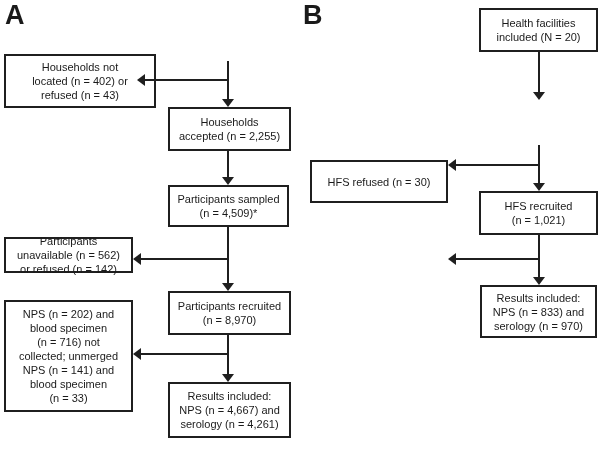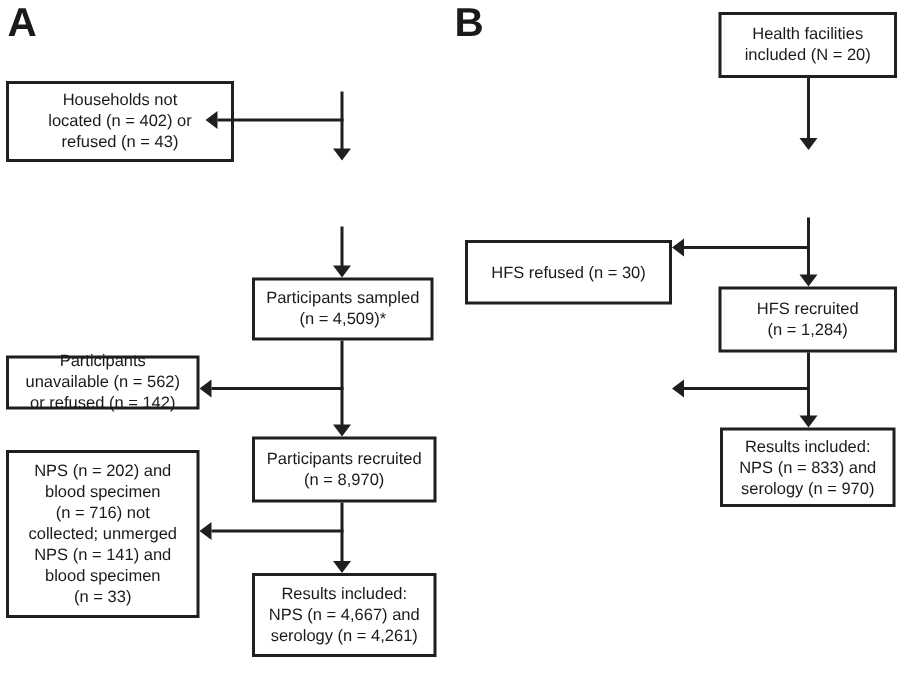--- a/index.html
+++ b/index.html
@@ -77,20 +77,22 @@
 
 <div class="figure">
 
   <div class="panel-label" style="left:5px;top:2px">A</div>
 
 
   <div class="box" style="left:4px;top:54px;width:152px;height:54px">Households not
 located (n = 402) or
 refused (n = 43)</div>
 
+  <div class="box" style="left:168px;top:107px;width:123px;height:44px">Households
+accepted (n = 2,255)</div>
 
   <div class="box" style="left:168px;top:185px;width:121px;height:42px">Participants sampled
 (n = 4,509)*</div>
 
   <div class="box" style="left:4px;top:237px;width:129px;height:36px">Participants
 unavailable (n = 562)
 or refused (n = 142)</div>
 
   <div class="box" style="left:168px;top:291px;width:123px;height:44px">Participants recruited
 (n = 8,970)</div>
@@ -127,21 +129,21 @@
 
   <div class="panel-label" style="left:303px;top:2px">B</div>
 
   <div class="box" style="left:479px;top:8px;width:119px;height:44px">Health facilities
 included (N = 20)</div>
 
 
   <div class="box" style="left:310px;top:160px;width:138px;height:43px">HFS refused (n = 30)</div>
 
   <div class="box" style="left:479px;top:191px;width:119px;height:44px">HFS recruited
-(n = 1,284)</div>
+(n = 1,021)</div>
 
 
   <div class="box" style="left:480px;top:285px;width:117px;height:53px">Results included:
 NPS (n = 833) and
 serology (n = 970)</div>
 
   <div class="vline" style="left:538px;top:52px;height:42px"></div>
   <div class="arr-down" style="left:533px;top:92px"></div>
 
   <div class="vline" style="left:538px;top:145px;height:40px"></div>

